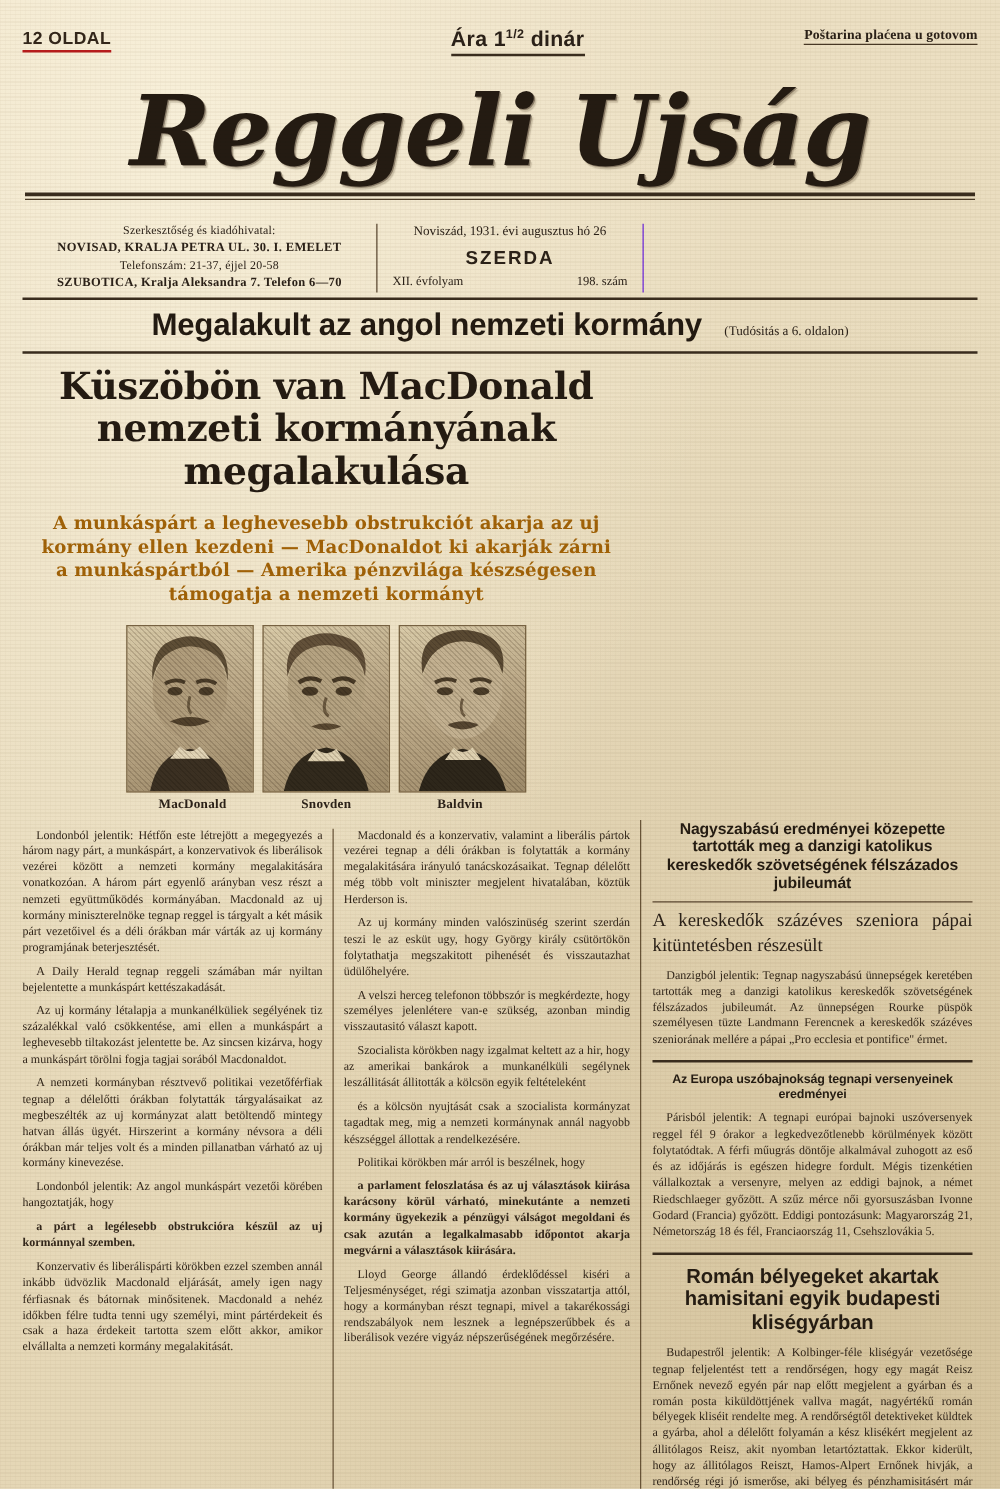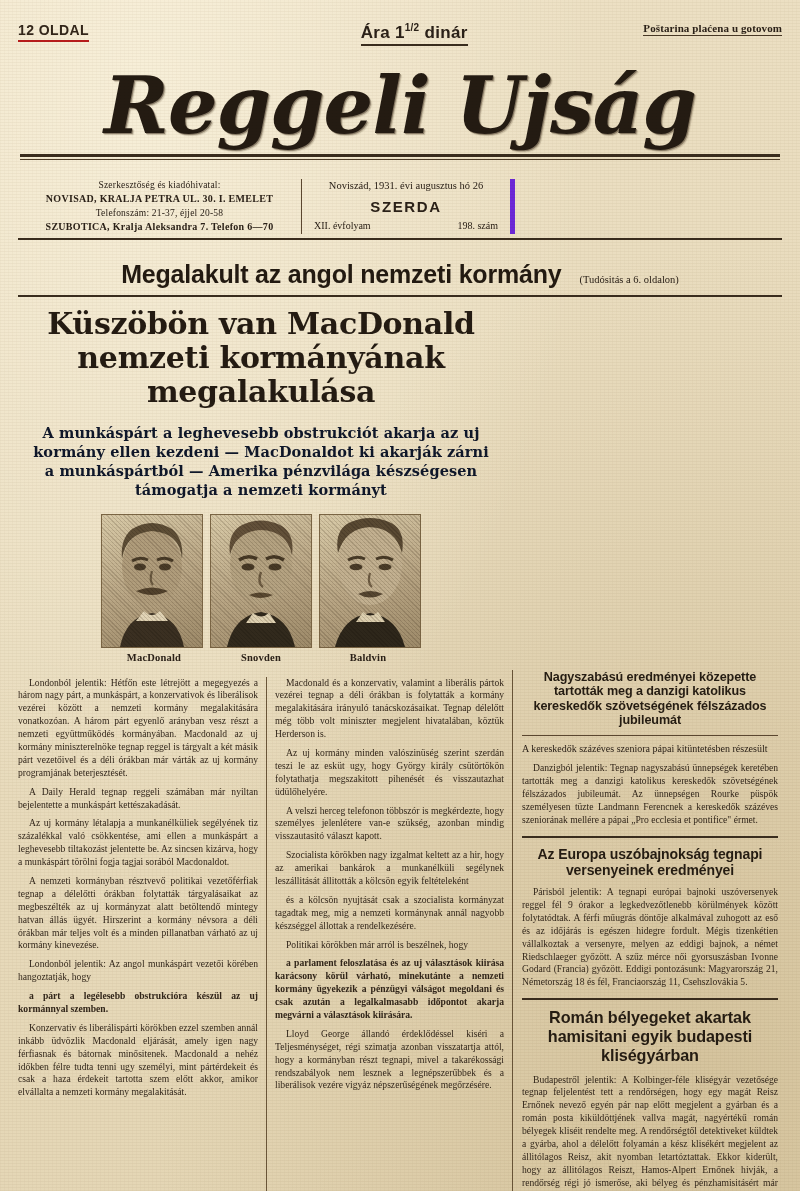--- a/index.html
+++ b/index.html
@@ -58,56 +58,56 @@
     text-shadow:1px 1px 0 rgba(60,45,28,.45), 2px 2px 1px rgba(80,62,38,.25);
     white-space:nowrap;
   }
   .mast-rule{height:3px;background:#3a2d1e;margin:0 2px 0 2px;}
   .mast-rule2{height:1px;background:#4a3a26;margin:2px 2px 0 2px;}
 
   
   .infobar{display:flex;margin-top:15px;padding:4px 0 4px 0;font-size:9.5px;line-height:1.42;}
   .info-col{padding:0 8px;box-sizing:border-box;}
   .info-left{width:283px;text-align:center;}
-  .info-mid{width:214px;text-align:center;border-left:1px solid #5b4730;border-right:5px solid #6d28d9;}
+  .info-mid{width:214px;text-align:center;border-left:1px solid #5b4730;border-right:1px solid #6d28d9;}
   .info-right{width:267px;text-align:center;}
   .info-left .b, .info-right .b{font-weight:bold;}
   .info-left .ln{letter-spacing:.2px;}
   .info-left .ln.big{font-weight:bold;font-size:10px;letter-spacing:.3px;}
   .info-mid .date{font-size:10.5px;}
   .info-mid .day{
     font-family:"Liberation Sans", sans-serif;font-weight:bold;font-size:15px;
     letter-spacing:1.6px;margin:2px 0 2px;
   }
   .info-mid .vol{display:flex;justify-content:space-between;font-size:10px;padding:0 4px;}
   .infobar-rule{height:2px;background:#3a2d1e;}
 
   
-  .banner{display:flex;align-items:baseline;justify-content:center;margin-top:20px;}
+  .banner{display:flex;align-items:baseline;justify-content:center;margin-top:6px;}
   .banner h1{
     font-family:"Liberation Sans", sans-serif;
     font-weight:bold;font-size:25px;margin:0;letter-spacing:-.2px;color:#231a11;
   }
   .banner .note{font-size:10.5px;margin-left:18px;font-style:normal;}
   .banner-rule{height:2px;background:#3a2d1e;margin-top:6px;}
 
   
   .grid{display:flex;margin-top:7px;height:905px;}
   .colA{width:248px;padding-right:8px;box-sizing:border-box;}
   .colB{width:246px;padding:0 8px;box-sizing:border-box;border-left:1px solid #6a5538;}
   .colC{width:266px;padding-left:9px;box-sizing:border-box;border-left:1px solid #6a5538;}
   .spanAB{width:494px;padding-right:8px;box-sizing:border-box;}
 
   .lead-head{
     text-align:center;font-family:"DejaVu Serif",serif;font-weight:bold;
     font-size:30px;line-height:1.13;margin:4px 0 0;color:#241b12;letter-spacing:-.3px;
   }
   .lead-sub{
     text-align:center;font-family:"DejaVu Serif",serif;font-weight:bold;
-    font-size:14.5px;line-height:1.32;margin:14px 8px 0;letter-spacing:.1px;color:#0f172a;
+    font-size:14.5px;line-height:1.32;margin:14px 8px 0;letter-spacing:.1px;color:#a16207;
   }
 
   
   .photos{display:flex;gap:7px;justify-content:center;margin:14px 0 0;}
   .photo{width:100px;height:132px;position:relative;overflow:hidden;
     background:#bfae8d;border:1px solid #7a6544;}
   .photo .bgwash{position:absolute;inset:0;
     background:linear-gradient(160deg,#d9cba9 0%,#b8a584 55%,#9e8b6a 100%);}
   .photo svg{position:absolute;inset:0;width:100%;height:100%;}
   .photo .halftone{position:absolute;inset:0;opacity:.35;mix-blend-mode:multiply;
@@ -120,23 +120,23 @@
         font-family:"Liberation Serif", serif;color:#32261a;}
   .body p{margin:0 0 6px;text-indent:11px;}
   .body p.b{font-weight:bold;}
 
   
   .art-head{
     font-family:"Liberation Sans", sans-serif;font-weight:bold;
     text-align:center;line-height:1.16;margin:0;color:#251c12;letter-spacing:-.1px;
   }
   .h-a{font-size:12.6px;}
-  .h-b{font-size:14px;}
+  .h-b{font-size:10px;}
   .h-c{font-size:16.2px;}
-  .art-dek{font-size:10px;line-height:1.33;text-align:justify;margin:6px 0 0;}
+  .art-dek{font-size:15px;line-height:1.33;text-align:justify;margin:6px 0 0;}
   .sep{height:2px;background:#3a2d1e;margin:9px 0 8px;}
   .sep.thin{height:1px;background:#5b4730;margin:7px 0 6px;}
 </style>
 </head>
 <body>
 
 <div class="paper"></div>
 
 <div class="page">
 

